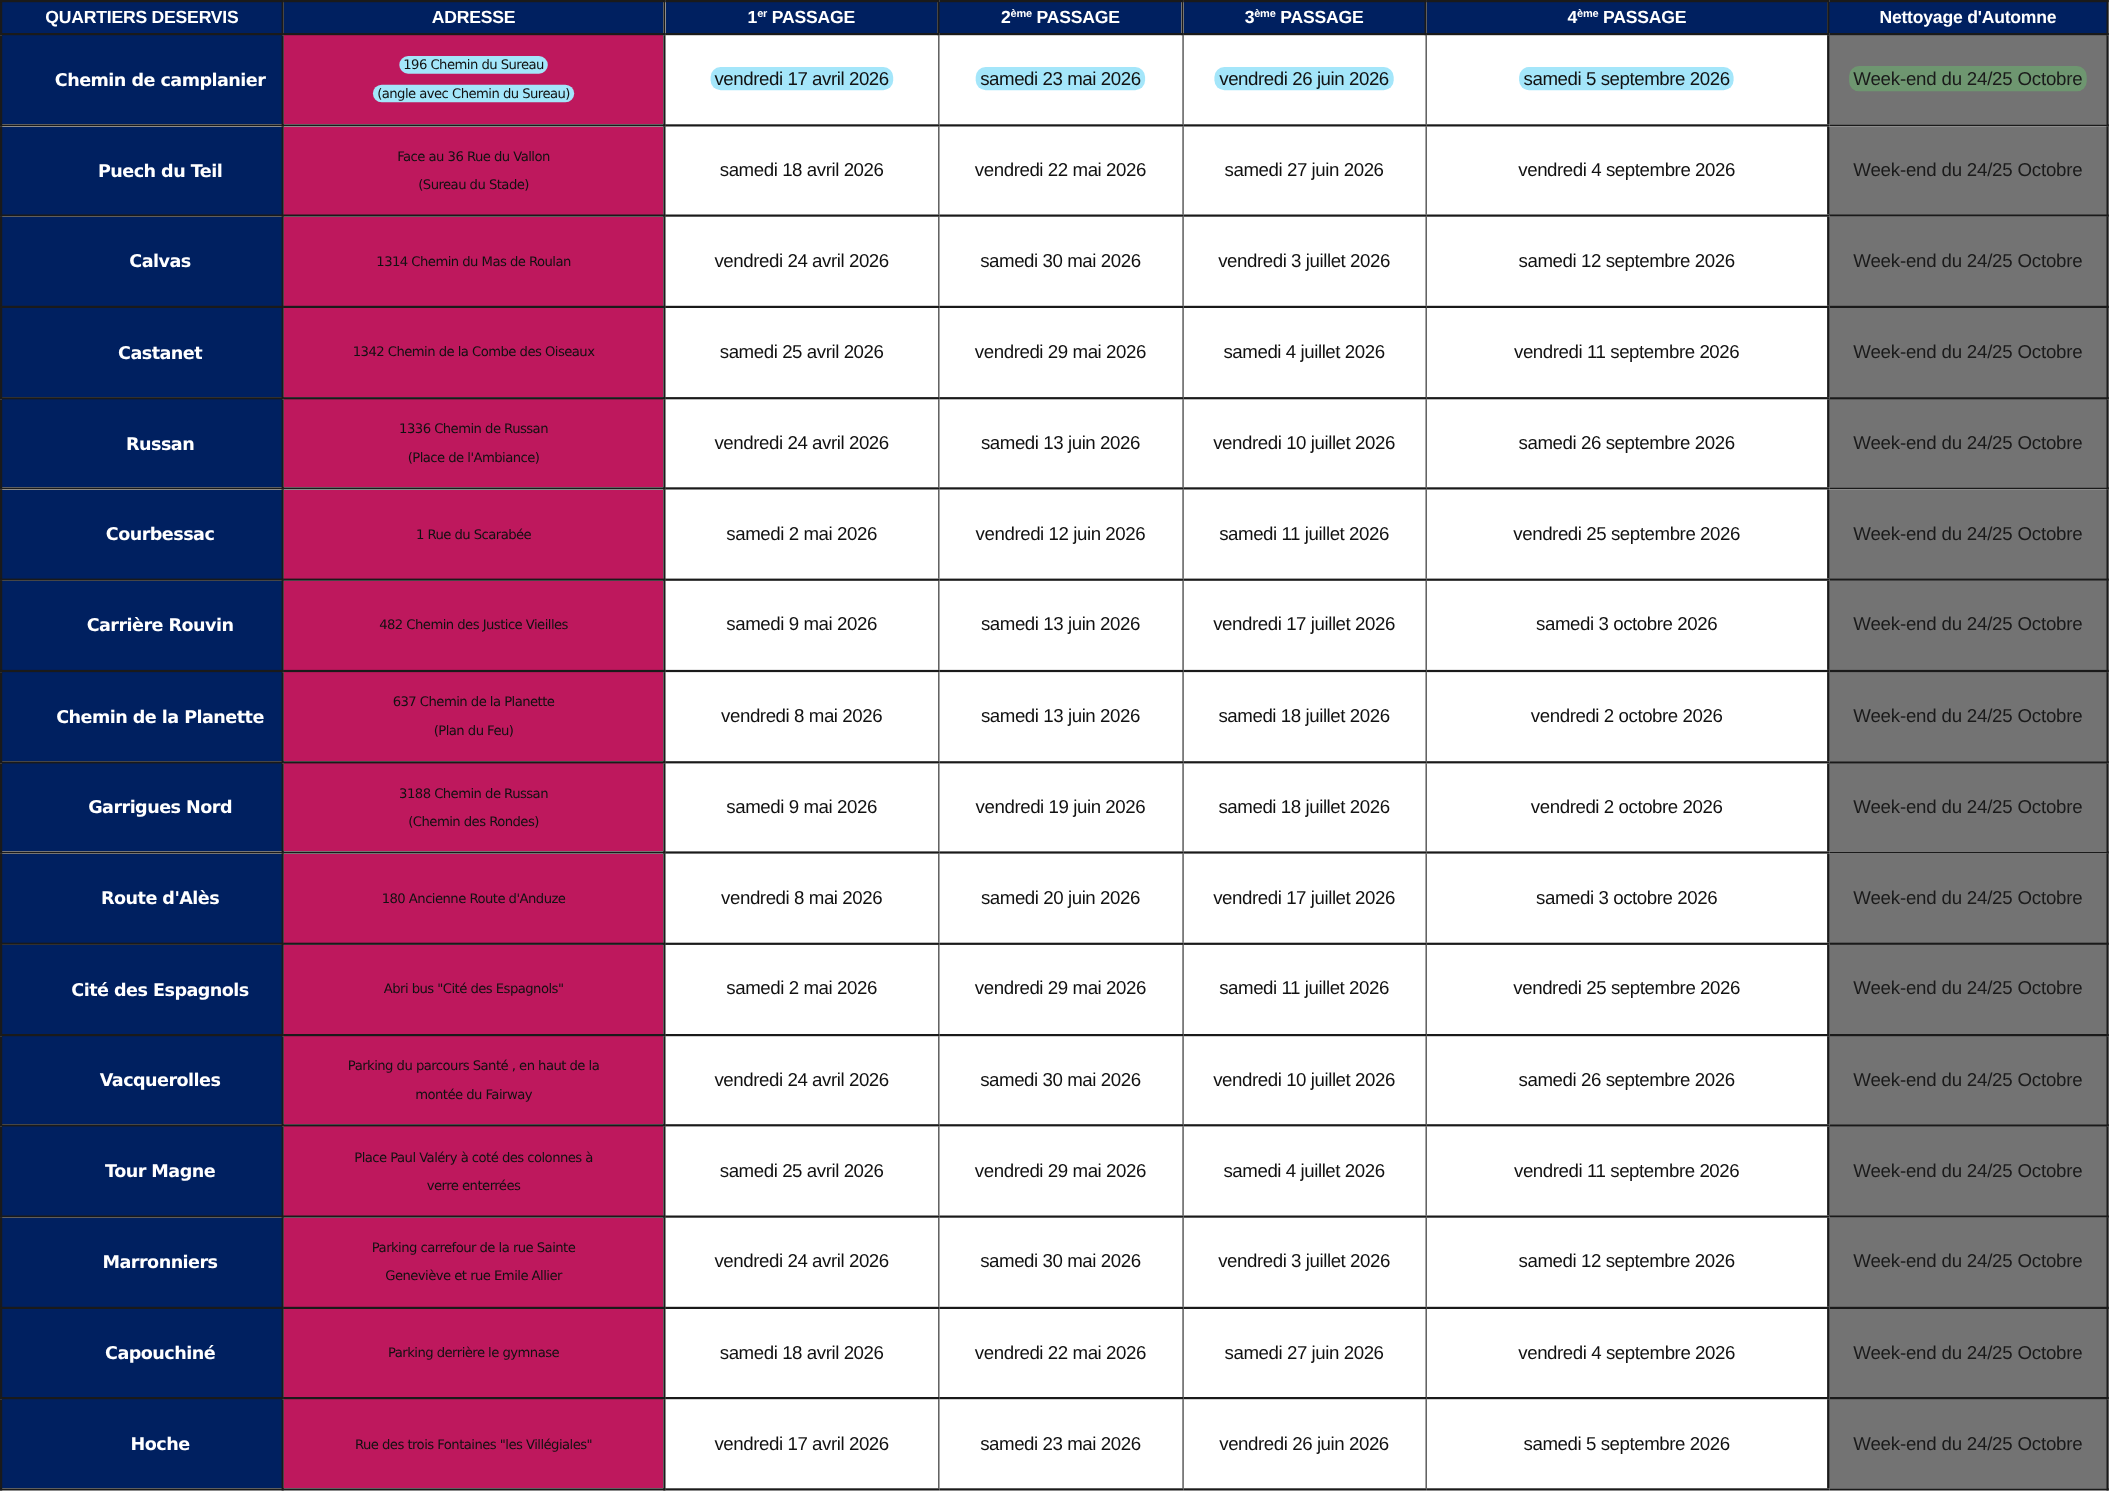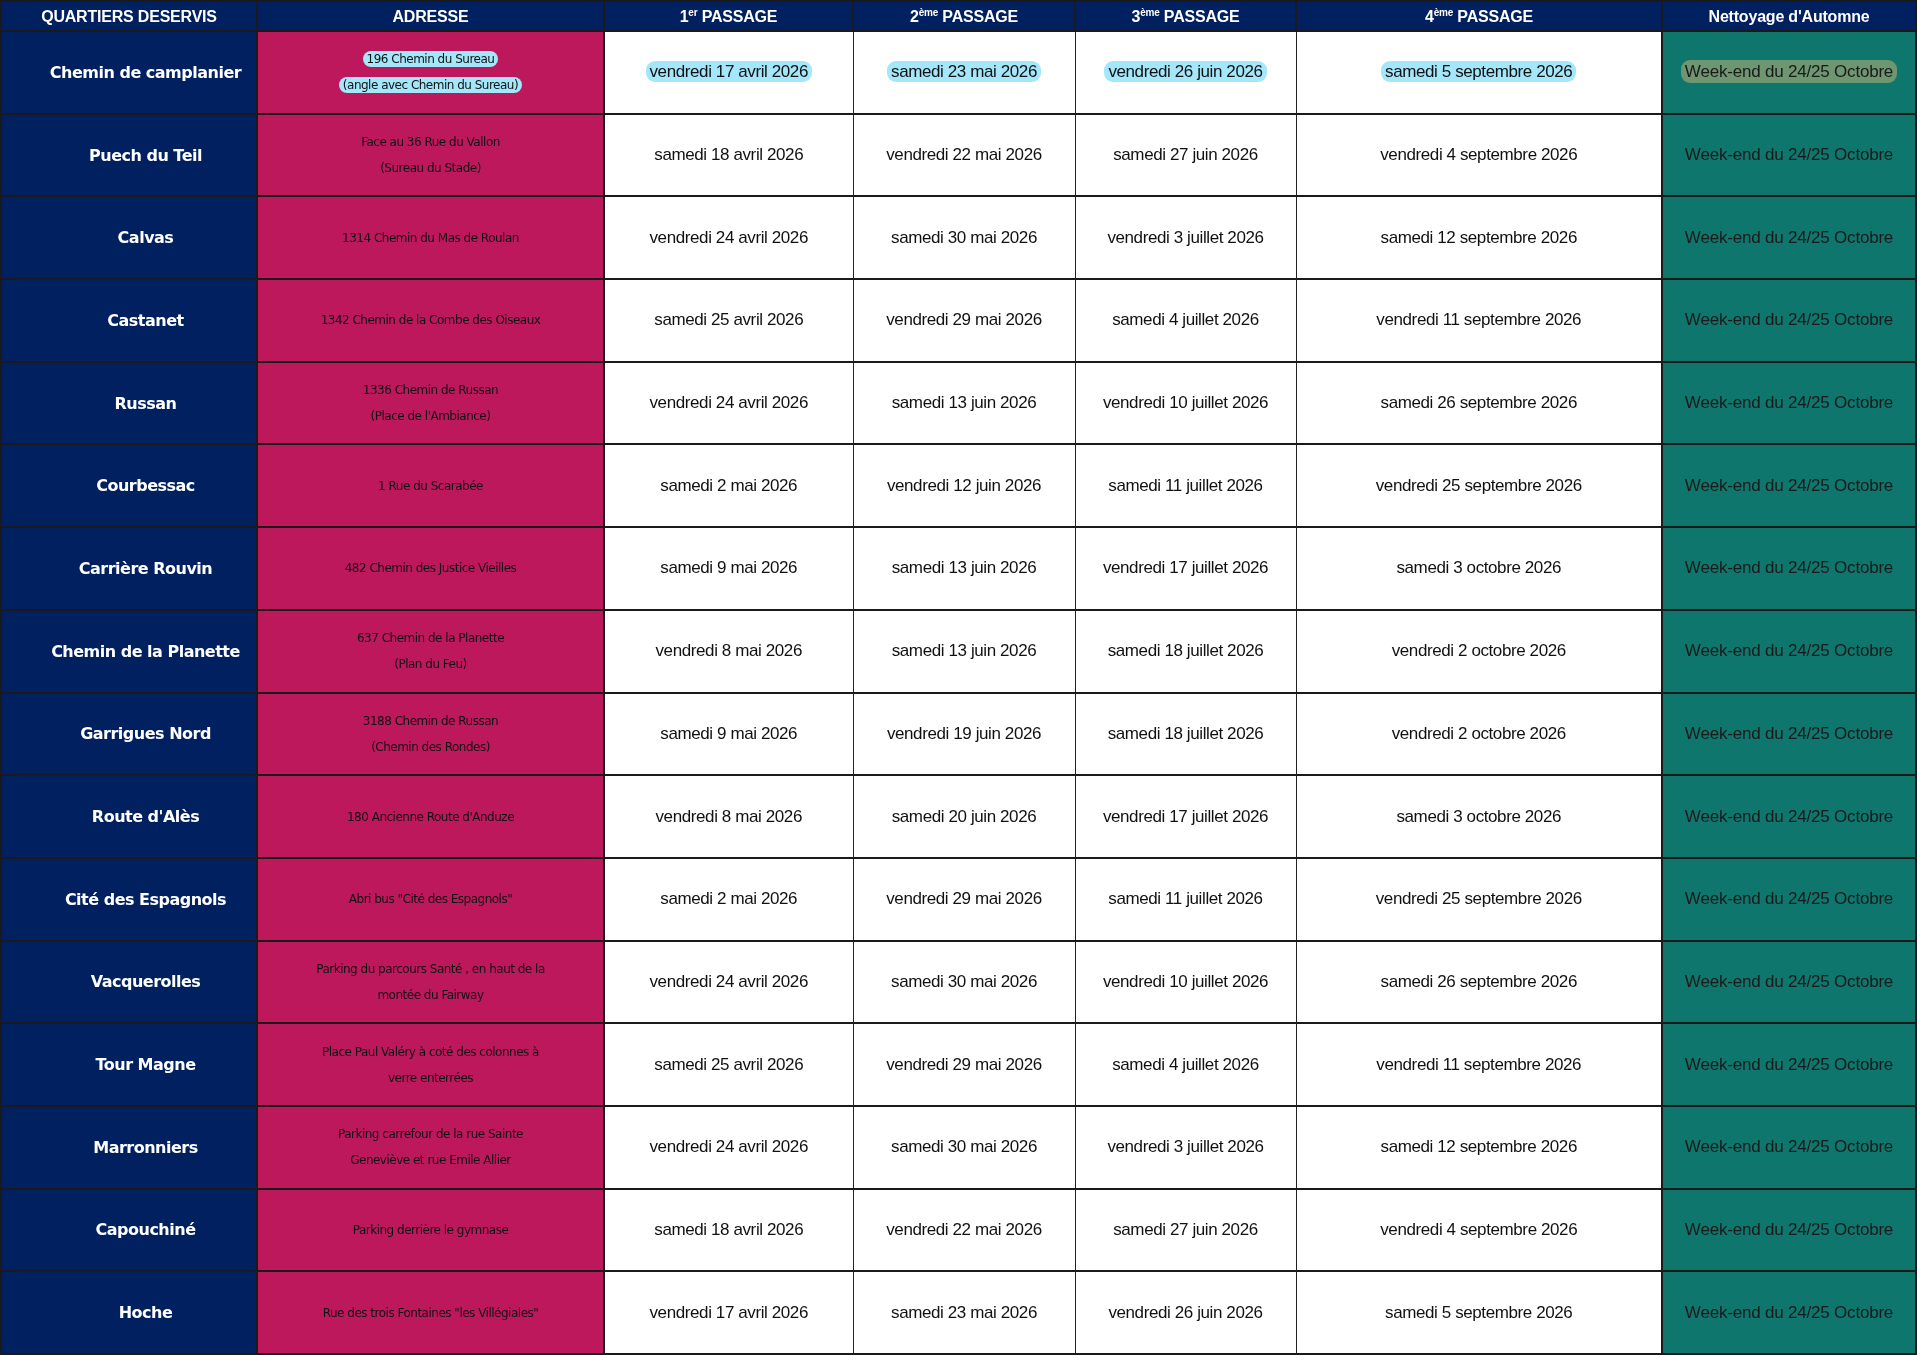--- a/index.html
+++ b/index.html
@@ -70,21 +70,21 @@
     td.date {
       background: #ffffff;
       color: #111111;
       font-family: "Liberation Sans", sans-serif;
       font-size: 17px;
       letter-spacing: -0.4px;
       border-left: 1px solid #222;
       border-right: 1px solid #222;
     }
     td.nettoyage {
-      background: #0f766e;
+      background: #737373;
       color: #1a1a1a;
       font-family: "Liberation Sans", sans-serif;
       font-size: 17px;
       letter-spacing: -0.2px;
     }
     .addr-line { display: block; }
     .hl-blue {
       background: #A4E6FA;
       border-radius: 9px;
       padding: 1px 4px;

